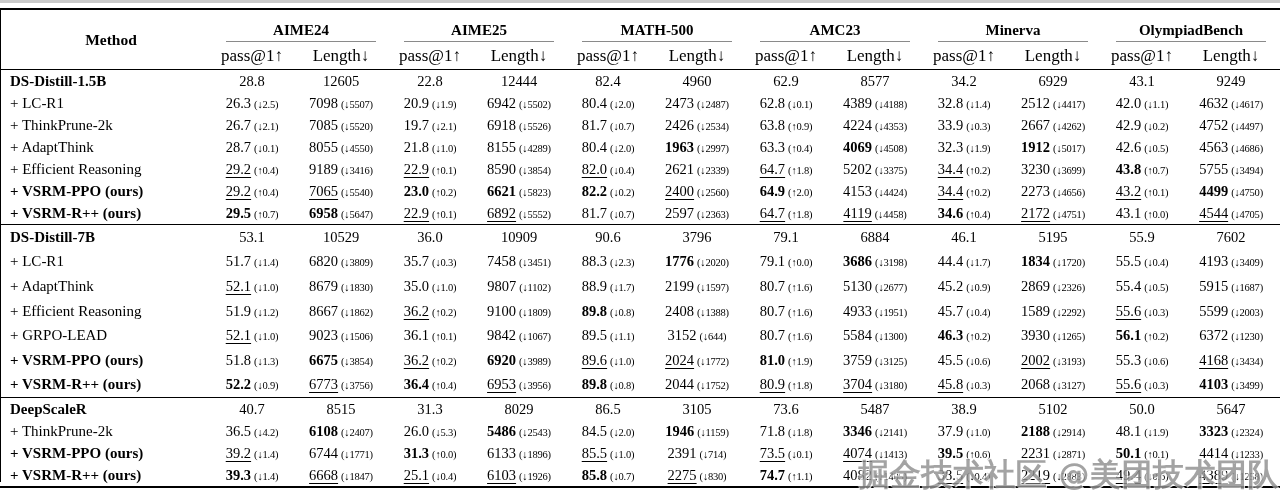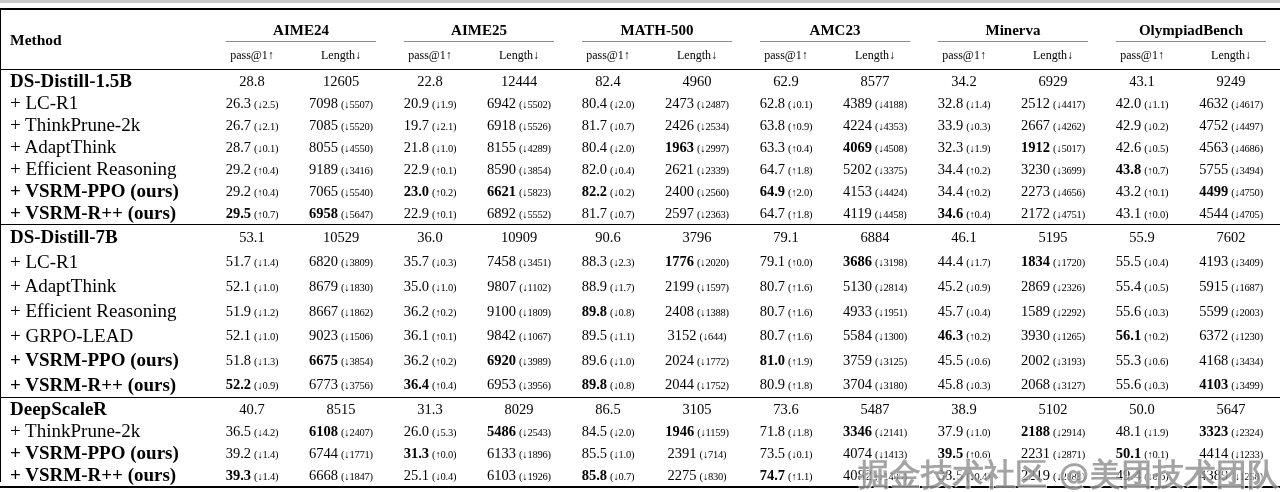--- a/index.html
+++ b/index.html
@@ -9,37 +9,37 @@
   }
   .topstrip{position:absolute;top:0;left:0;width:1280px;height:3px;background:#c9c9c9;}
   .leftline{position:absolute;top:10px;left:0;width:1px;height:472px;background:#000;}
   table{
     border-collapse:collapse;table-layout:fixed;width:1280px;margin-top:8px;
     border-top:2.5px solid #000;border-bottom:2.5px solid #000;
   }
   thead{border-bottom:1.6px solid #000;}
   th{padding:0;}
   th.method-h{
-    text-align:left;padding-left:10px;font-size:15.5px;font-weight:bold;vertical-align:middle;
+    text-align:center;padding-left:10px;font-size:15.5px;font-weight:bold;vertical-align:middle;
   }
   th.group{padding:4px 14px 0 14px;vertical-align:bottom;}
   th.group .gname{
     font-size:15px;font-weight:bold;padding-bottom:2px;border-bottom:1.4px solid #8a8a8a;
   }
-  th.sub{font-weight:normal;font-size:12px;height:27px;vertical-align:middle;}
+  th.sub{font-weight:normal;font-size:17px;height:27px;vertical-align:middle;}
   td{text-align:center;font-size:14.5px;padding:0;white-space:nowrap;overflow:hidden;}
-  td.method{text-align:left;padding-left:10px;font-size:19px;margin-left:22px;}
+  td.method{text-align:left;padding-left:10px;font-size:15px;margin-left:22px;}
   tr.base td.method{font-weight:bold;}
   tr.boldm td.method{font-weight:bold;}
   tr.sec-start{border-top:1.2px solid #000;}
   tr.s0 td{height:22px;} tr.s1 td{height:24.6px;} tr.s2 td{height:22px;}
   thead tr.r1 th{height:28px;}
   .v{display:inline;}
   .v.b{font-weight:bold;}
-  .v.u{text-underline-offset:3px;text-decoration-thickness:1px;}
+  .v.u{text-decoration:underline;text-underline-offset:3px;text-decoration-thickness:1px;}
   .d{font-size:10.5px;margin-left:3px;letter-spacing:-0.2px;}
   .watermark{
     position:absolute;right:1px;bottom:2px;white-space:nowrap;
     font-family:"DejaVu Sans", sans-serif;font-weight:bold;font-size:31px;line-height:32px;
     color:#909090;opacity:0.82;letter-spacing:0.5px;
     text-shadow:1px 1px 0 #ffffff,-1px -1px 1px rgba(255,255,255,0.9);
   }
 </style>
 </head>
 <body>
@@ -238,21 +238,21 @@
       </tr>
       <tr class="s1">
         <td class="method">+ AdaptThink</td>
         <td><span class="v u">52.1</span><span class="d">(↓1.0)</span></td>
         <td><span class="v">8679</span><span class="d">(↓1830)</span></td>
         <td><span class="v">35.0</span><span class="d">(↓1.0)</span></td>
         <td><span class="v">9807</span><span class="d">(↓1102)</span></td>
         <td><span class="v">88.9</span><span class="d">(↓1.7)</span></td>
         <td><span class="v">2199</span><span class="d">(↓1597)</span></td>
         <td><span class="v">80.7</span><span class="d">(↑1.6)</span></td>
-        <td><span class="v">5130</span><span class="d">(↓2814)</span></td>
+        <td><span class="v">5130</span><span class="d">(↓2677)</span></td>
         <td><span class="v">45.2</span><span class="d">(↓0.9)</span></td>
         <td><span class="v">2869</span><span class="d">(↓2326)</span></td>
         <td><span class="v">55.4</span><span class="d">(↓0.5)</span></td>
         <td><span class="v">5915</span><span class="d">(↓1687)</span></td>
       </tr>
       <tr class="s1">
         <td class="method">+ Efficient Reasoning</td>
         <td><span class="v">51.9</span><span class="d">(↓1.2)</span></td>
         <td><span class="v">8667</span><span class="d">(↓1862)</span></td>
         <td><span class="v u">36.2</span><span class="d">(↑0.2)</span></td>

